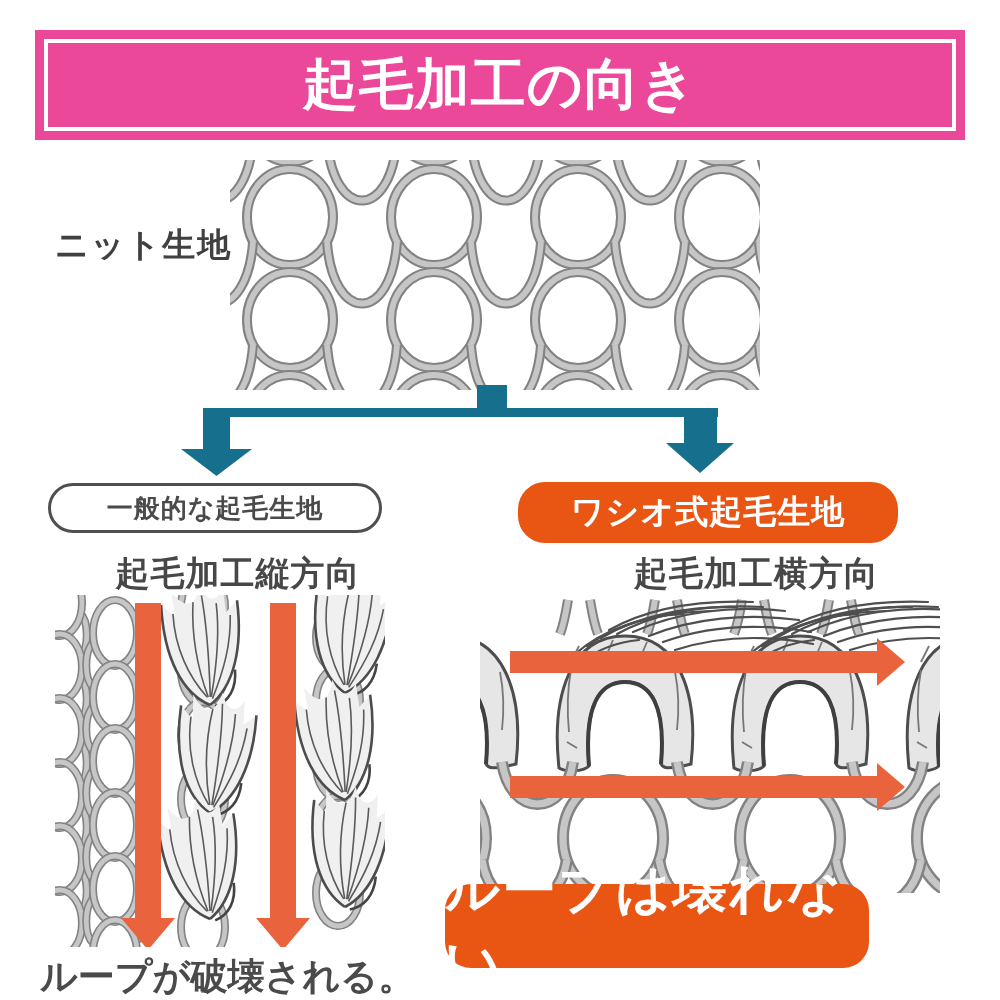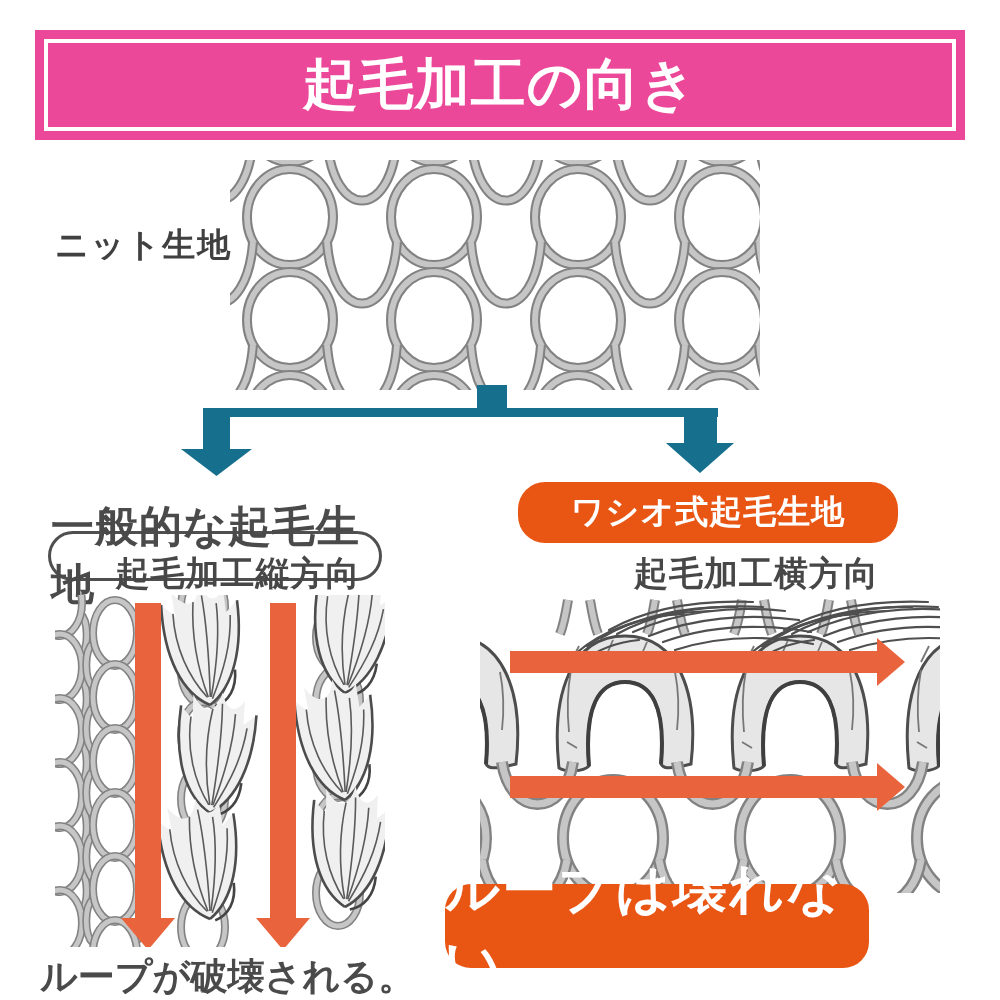--- a/index.html
+++ b/index.html
@@ -7,21 +7,21 @@
        font-family:"Liberation Sans","DejaVu Sans",sans-serif;}
   .abs{position:absolute;}
   .banner{left:35px;top:30px;width:930px;height:110px;background:#ec4899;display:flex;align-items:center;justify-content:center;}
   .banner-inner{position:absolute;left:9px;top:9px;right:9px;bottom:9px;border:4px solid #fff;}
   .banner-title{color:#fff;font-size:55px;font-weight:bold;letter-spacing:1px;position:relative;}
   .fabric-label{left:55px;top:207px;font-size:33px;font-weight:600;color:#404040;letter-spacing:2px;margin-top:16px;}
   .caption{top:551px;width:324px;text-align:center;font-size:34px;font-weight:600;color:#474747;letter-spacing:1px;}
   .cap-left{left:76px;}
   .cap-right{left:555px;text-align:right;}
   .pill-left{left:48px;top:483px;width:334px;height:50px;border:3px solid #4f4f4f;border-radius:28px;
-    display:flex;align-items:center;justify-content:center;font-size:43px;font-weight:600;color:#4a4a4a;box-sizing:border-box;letter-spacing:1px;margin-top:48px;}
+    display:flex;align-items:center;justify-content:center;font-size:26px;font-weight:600;color:#4a4a4a;box-sizing:border-box;letter-spacing:1px;}
   .pill-right{left:518px;top:482px;width:380px;height:61px;border-radius:27px;background:#e95513;
     display:flex;align-items:center;justify-content:center;font-size:33px;font-weight:700;color:#ffffff;letter-spacing:1px;}
   .result-left{left:40px;top:952px;font-size:37px;font-weight:600;color:#4a4a4a;}
   .result-box{left:445px;top:884px;width:424px;height:84px;border-radius:26px;background:#e95513;
     display:flex;align-items:center;justify-content:center;font-size:54px;font-weight:800;color:#fff;letter-spacing:2px;}
   .yo{fill:none;stroke:#828282;stroke-width:10;}
   .yi{fill:none;stroke:#c6c6c6;stroke-width:5.8;}
   .yo2{fill:none;stroke:#828282;stroke-width:8;}
   .yi2{fill:none;stroke:#c6c6c6;stroke-width:4.8;}
   .yo3{fill:none;stroke:#828282;stroke-width:12;}

